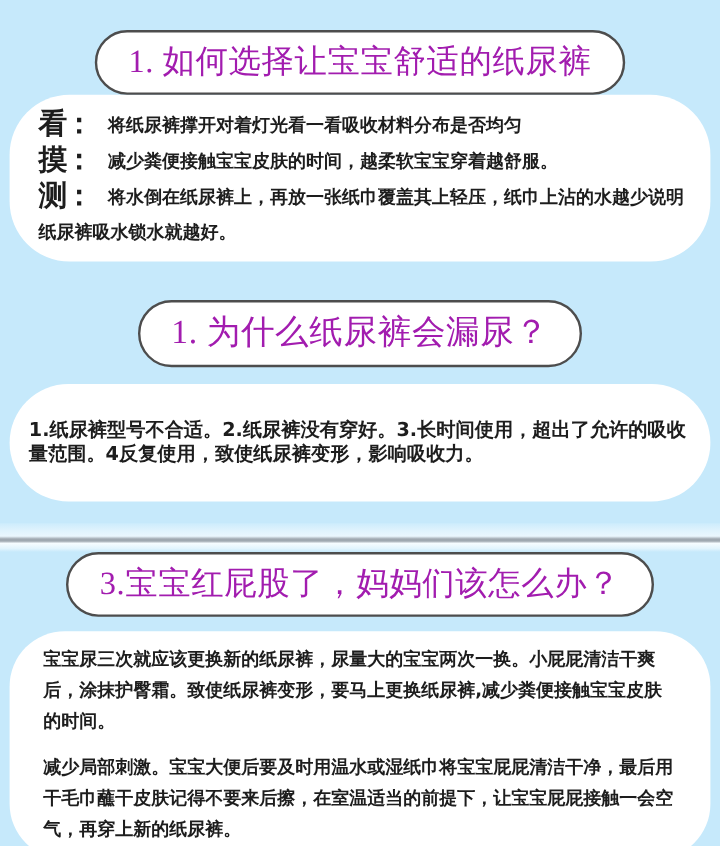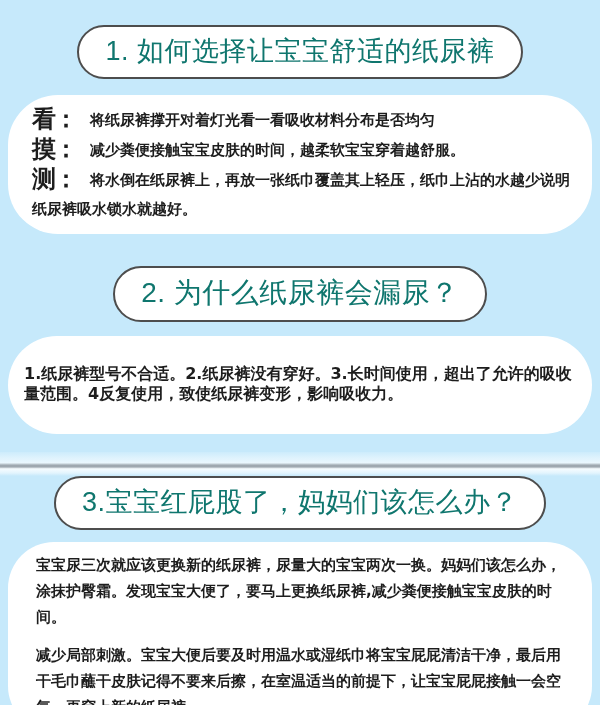--- a/index.html
+++ b/index.html
@@ -9,32 +9,32 @@
   body{font-family:"DejaVu Sans",sans-serif;}
   .page{
     width:600px;height:705px;overflow:hidden;position:relative;
     background:var(--bg);
   }
   .pill-wrap{text-align:center;}
   .pill{
     display:inline-block;background:var(--card);
     border:2px solid var(--pill-border);border-radius:32px;
     padding:6px 26px 8px 26px;
-    font-family:Liberation Sans, sans-serif;
-    font-size:27px;font-weight:400;color:#0f766e;
+    font-family:Liberation Serif, serif;
+    font-size:27px;font-weight:400;color:#a21caf;
     letter-spacing:0.5px;white-space:nowrap;
   }
   .pill-1{margin-top:25px;}
   .pill-2{margin-top:32px;font-size:28px;}
   .pill-3{margin-top:0;text-align:center;}
   .card{
     background:var(--card);margin:0 8px;color:var(--ink);
   }
   .card-1{
-    margin-top:16px;border-radius:50px;
+    border-radius:50px;
     padding:10px 18px 10px 24px;
   }
   .tip-row{font-size:15px;font-weight:bold;line-height:29px;}
   .tip-label{
     font-size:24px;font-weight:bold;margin-right:14px;
     vertical-align:-2px;letter-spacing:-2px;
   }
   .card-2{
     margin-top:14px;border-radius:58px;
     padding:28px 14px 30px 16px;
@@ -72,34 +72,34 @@
     <div class="tip-row">
       <span class="tip-label">摸：</span><span>减少粪便接触宝宝皮肤的时间，越柔软宝宝穿着越舒服。</span>
     </div>
     <div class="tip-row">
       <span class="tip-label">测：</span><span>将水倒在纸尿裤上，再放一张纸巾覆盖其上轻压，纸巾上沾的水越少说明纸尿裤吸水锁水就越好。</span>
     </div>
   </div>
 
   <div class="pill-wrap">
     <div class="pill pill-2">
-      <span>2. 为什么纸尿裤会漏尿？</span>
+      <span>1. 为什么纸尿裤会漏尿？</span>
     </div>
   </div>
 
   <div class="card card-2">
     <span>1.纸尿裤型号不合适。2.纸尿裤没有穿好。3.长时间使用，超出了允许的吸收量范围。4反复使用，致使纸尿裤变形，影响吸收力。</span>
   </div>
 
   <div class="seam"></div>
 
   <div class="pill-wrap">
     <div class="pill pill-3">
       <span>3.宝宝红屁股了，妈妈们该怎么办？</span>
     </div>
   </div>
 
   <div class="card card-3">
-    <div class="para">宝宝尿三次就应该更换新的纸尿裤，尿量大的宝宝两次一换。妈妈们该怎么办，涂抹护臀霜。发现宝宝大便了，要马上更换纸尿裤,减少粪便接触宝宝皮肤的时间。</div>
+    <div class="para">宝宝尿三次就应该更换新的纸尿裤，尿量大的宝宝两次一换。小屁屁清洁干爽后，涂抹护臀霜。致使纸尿裤变形，要马上更换纸尿裤,减少粪便接触宝宝皮肤的时间。</div>
     <div class="para">减少局部刺激。宝宝大便后要及时用温水或湿纸巾将宝宝屁屁清洁干净，最后用干毛巾蘸干皮肤记得不要来后擦，在室温适当的前提下，让宝宝屁屁接触一会空气，再穿上新的纸尿裤。</div>
   </div>
 
 </div>
 
 </body></html>

